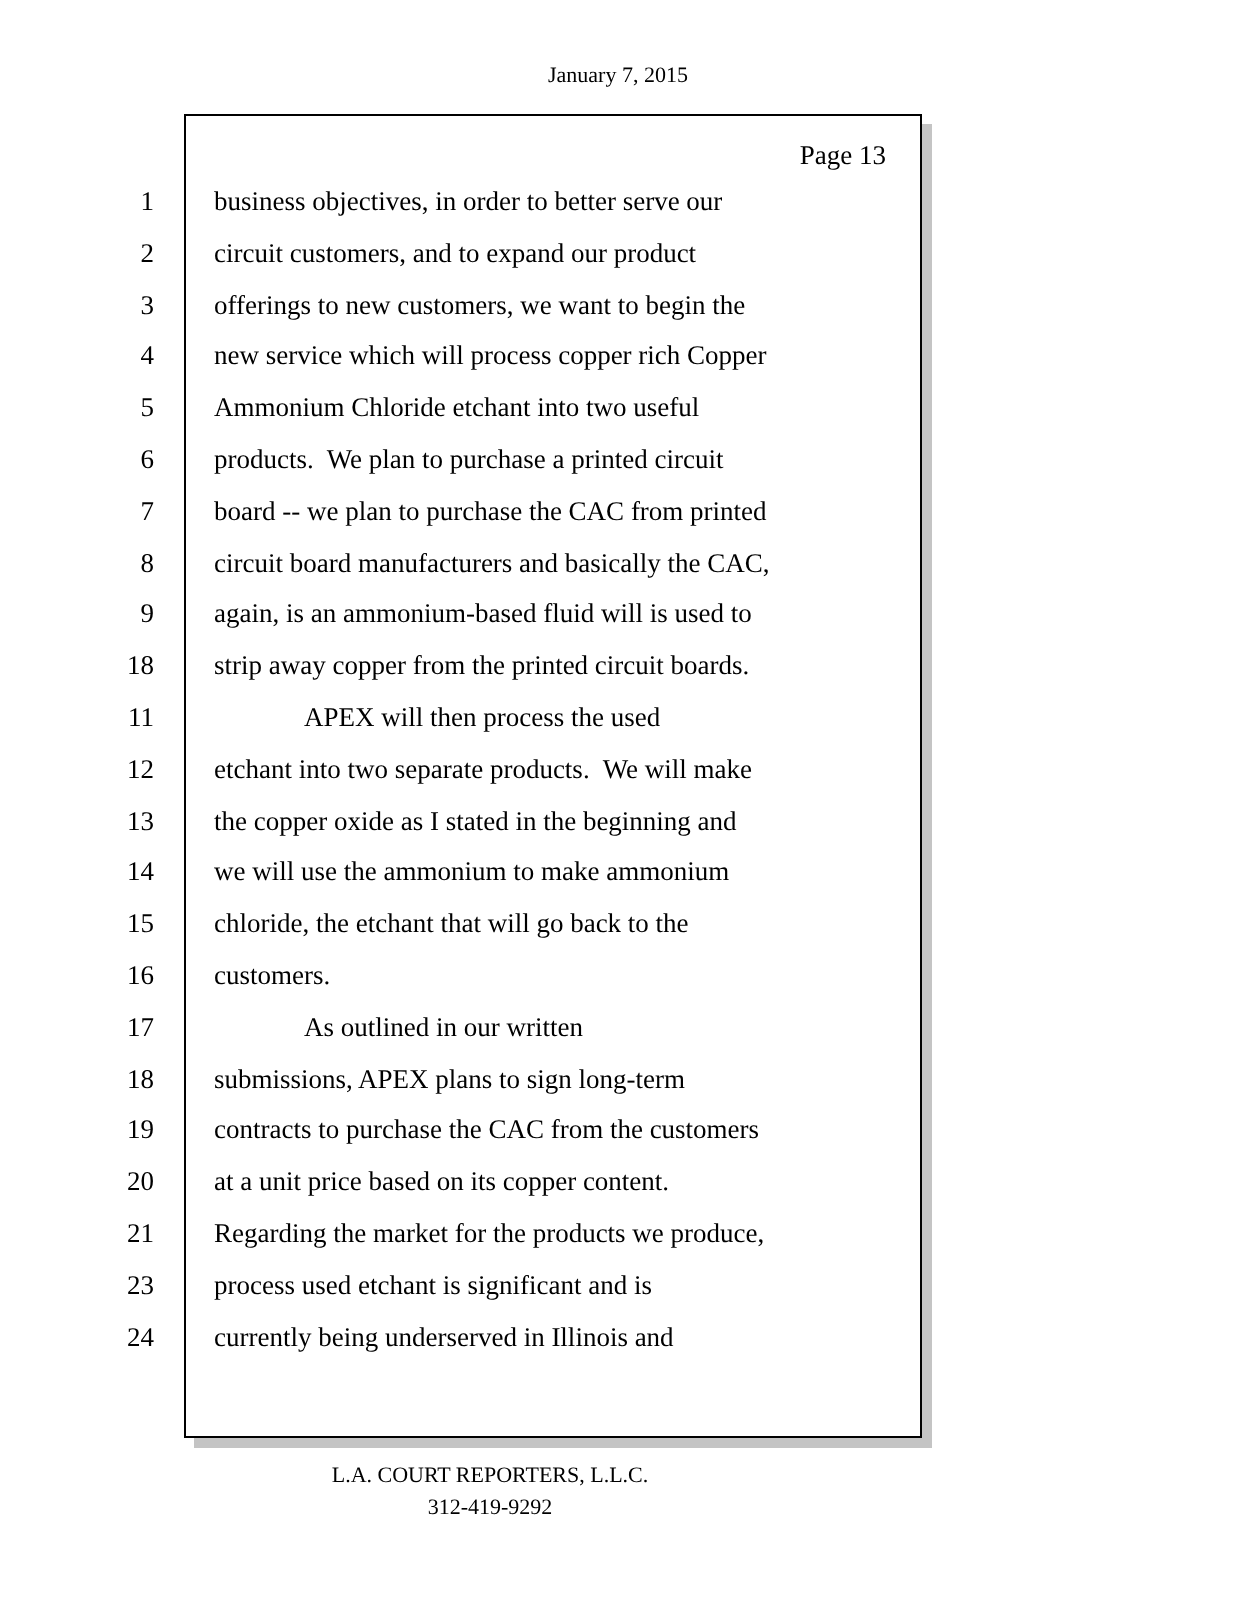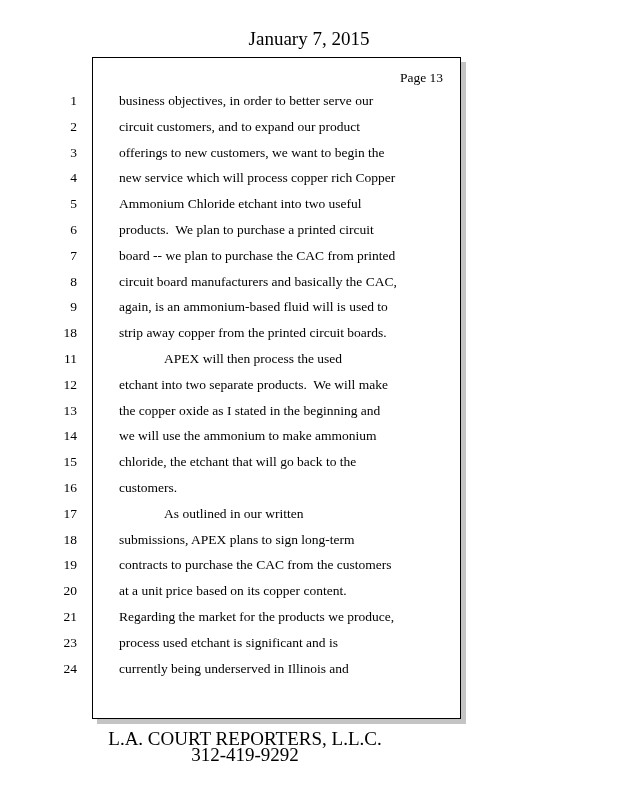--- a/index.html
+++ b/index.html
@@ -15,21 +15,21 @@
     font-family: "Liberation Serif", "DejaVu Serif", serif;
     color: #000000;
     overflow: hidden;
   }
   .date-header {
     position: absolute;
     top: 30px;
     left: 0;
     width: 618px;
     text-align: center;
-    font-size: 19px;
+    font-size: 11px;
     line-height: 17px;
   }
   .transcript-box {
     position: absolute;
     left: 92px;
     top: 57px;
     width: 369px;
     height: 662px;
     box-sizing: border-box;
     border: 1.5px solid #000000;
@@ -55,34 +55,34 @@
     line-height: 25.8px;
     font-size: 13.5px;
   }
   .line-no {
     display: inline-block;
     width: 37px;
     text-align: right;
     flex: 0 0 37px;
   }
   .line-text {
-    margin-left: 42px;
+    margin-left: 30px;
     white-space: pre;
     text-align: right;
   }
   .line-row.indent .line-text {
     padding-left: 45px;
   }
   .footer {
     position: absolute;
     top: 731px;
     left: 0;
     width: 490px;
     text-align: center;
-    font-size: 19px;
+    font-size: 11px;
     line-height: 15.5px;
   }
 </style>
 </head>
 <body>
 
 <div class="page">
 
   <div class="date-header">January 7, 2015</div>
 

